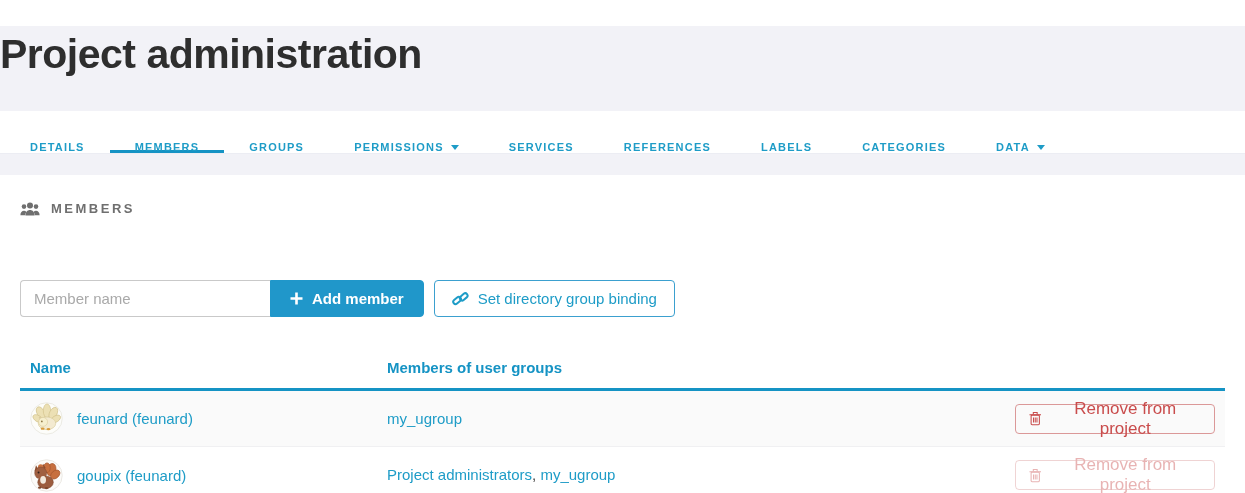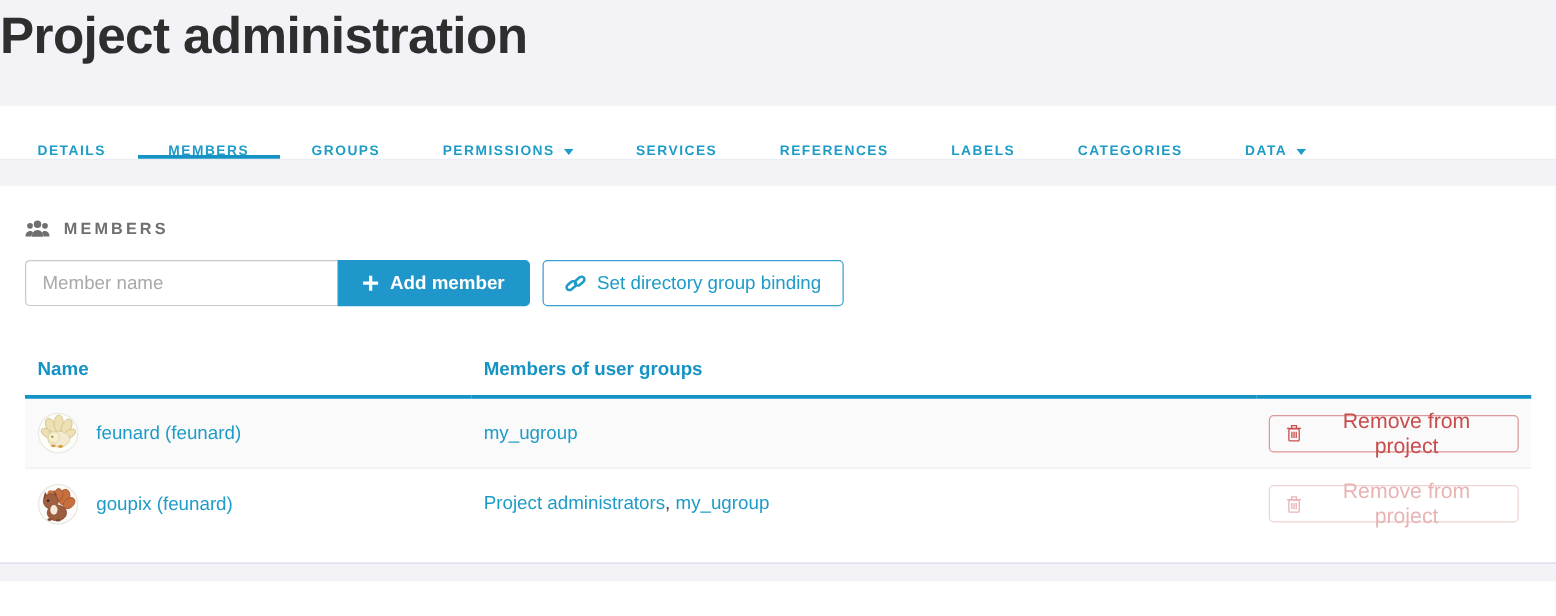--- a/index.html
+++ b/index.html
@@ -1,39 +1,39 @@
 <!DOCTYPE html>
 <html><head>
 <meta charset="utf-8">
 <style>
   * { box-sizing: border-box; margin: 0; padding: 0; }
   html, body { width: 1245px; height: 493px; overflow: hidden; }
   body { font-family: "Liberation Sans", sans-serif; background: #ffffff; color: #333; }
 
   
-  .page-header { height: 85px; background: #f2f2f7; padding: 4px 0 0 0; }
+  .page-header { height: 85px; background: #f2f2f7; padding: 4px 0 0 0; margin-top: 26px; }
   .page-header h1 { font-size: 41px; font-weight: 600; color: #2e2e2e; line-height: 1.2; letter-spacing: -0.5px; }
 
   
   .navbar { height: 43px; background: #fff; border-bottom: 1px solid #ecedf3; display: flex; align-items: flex-end; padding-left: 5px; }
   .tab { display: flex; align-items: center; gap: 7px; padding: 0 25px; cursor: pointer;
          color: #1e9cc7; font-size: 11px; font-weight: 700; letter-spacing: 1.2px; text-transform: uppercase; }
   .tab.active { box-shadow: inset 0 -3px 0 0 #1593c4; }
   .caret { width: 8px; height: 5px; display: inline-block; }
 
   .gap-strip { height: 21px; background: #f2f2f7; }
 
   
   .card { background: #fff; padding: 26px 20px 18px 20px; }
 
   .section-title { display: flex; align-items: center; gap: 11px; color: #6f6f6f;
                    font-size: 13px; font-weight: 700; letter-spacing: 2.5px; text-transform: uppercase; }
 
   
-  .controls { display: flex; align-items: flex-start; margin-top: 18px; }
+  .controls { display: flex; align-items: flex-start; margin-top: 64px; }
   .member-add { display: flex; }
   .member-add input { width: 250px; height: 37px; border: 1px solid #c9c9c9; border-right: none;
                       border-radius: 4px 0 0 4px; padding: 0 13px; font-size: 15px; color: #333;
                       font-family: "Liberation Sans", sans-serif; outline: none; }
   .member-add input::placeholder { color: #a9a9a9; }
   .btn-primary { height: 37px; padding: 0 19px; background: #2097ca; border: 1px solid #2097ca;
                  border-radius: 0 4px 4px 0; color: #fff; font-size: 15px; font-weight: 600;
                  display: inline-flex; align-items: center; gap: 9px; cursor: pointer;
                  font-family: "Liberation Sans", sans-serif; }
   .btn-outline { height: 37px; padding: 0 17px; background: #fff; border: 1px solid #3ba0cf;

